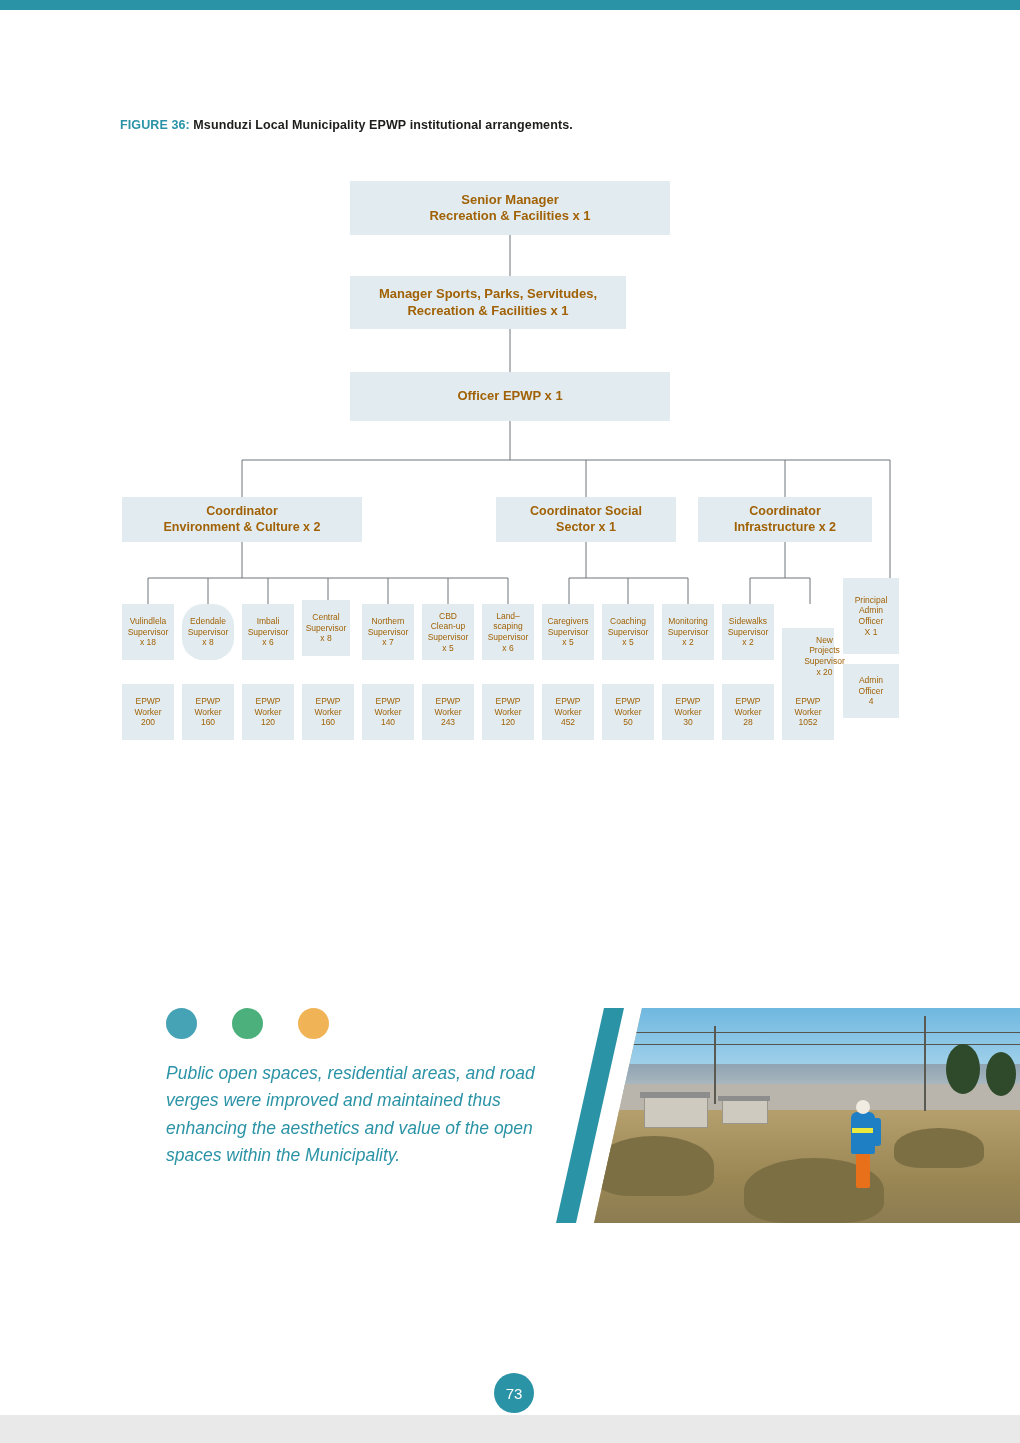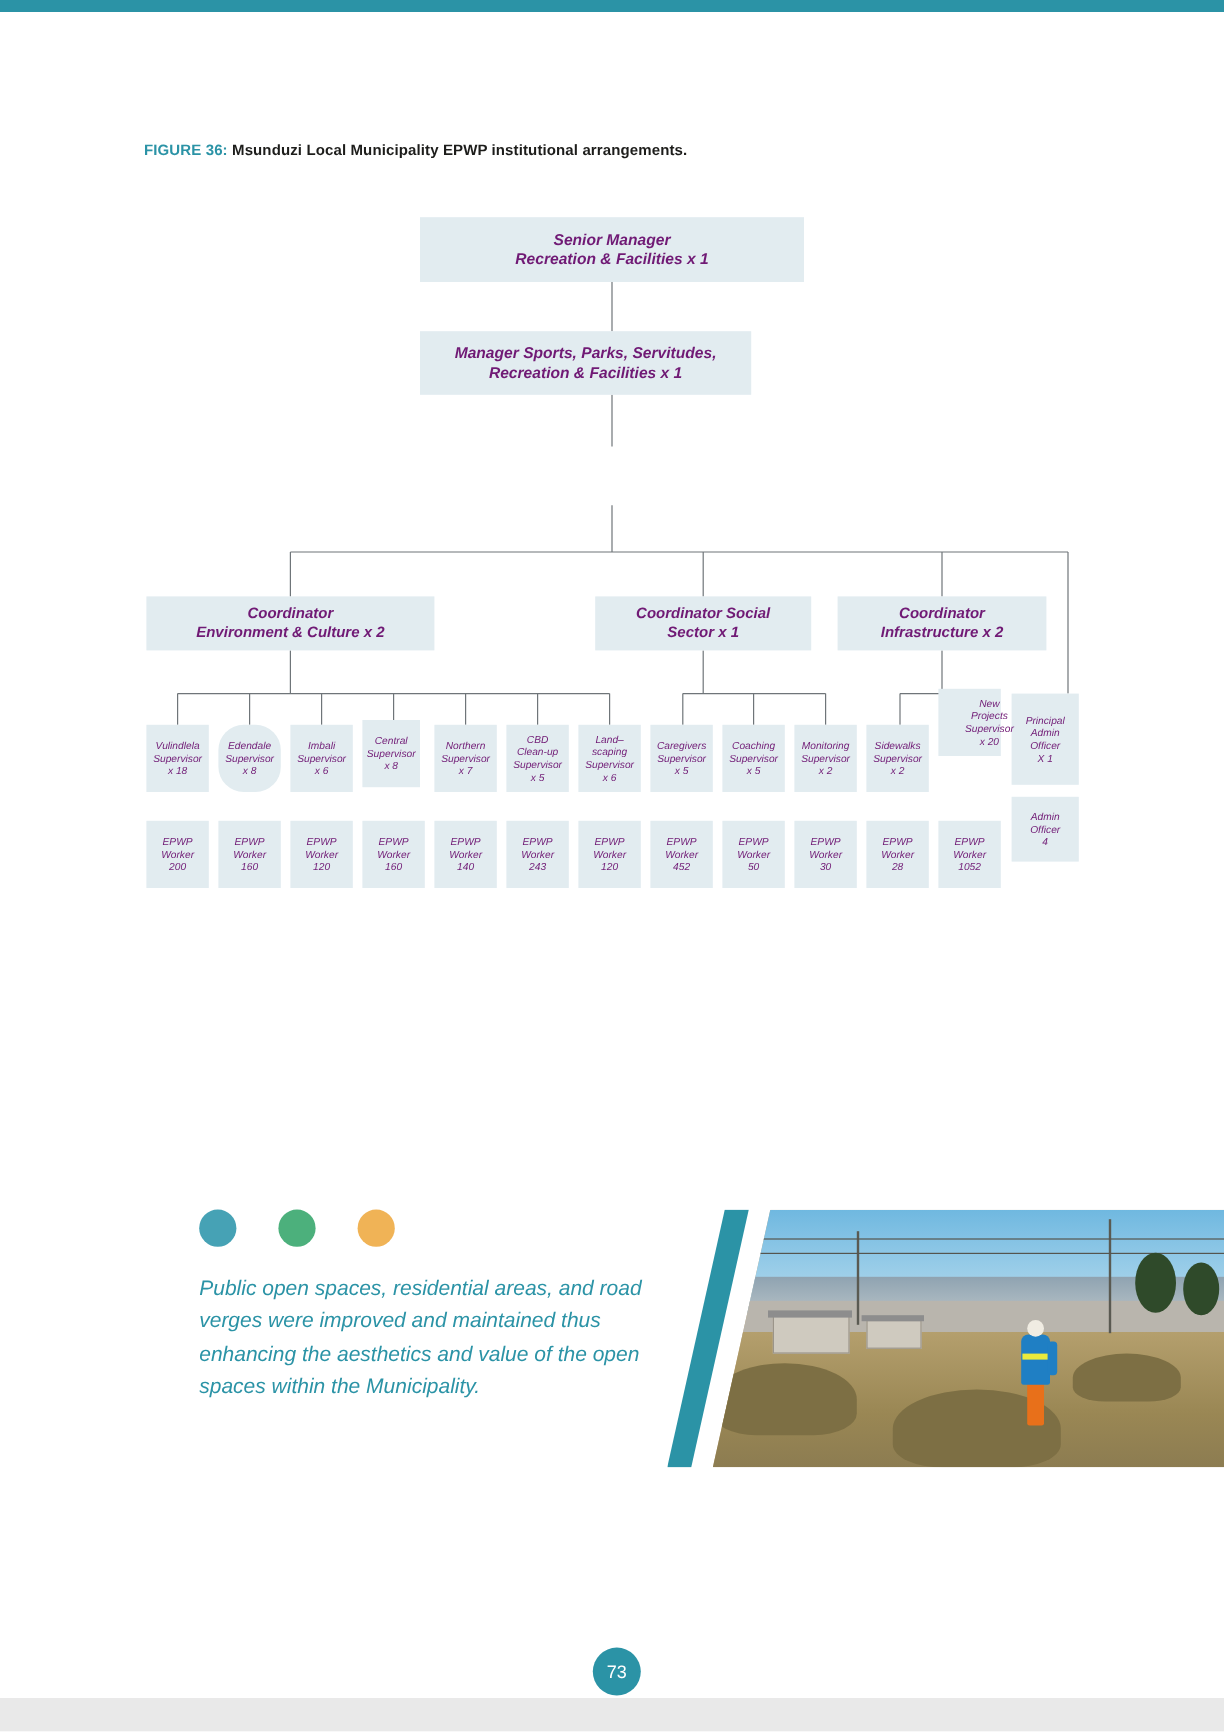--- a/index.html
+++ b/index.html
@@ -62,24 +62,23 @@
     height: 800px;
   }
   .node {
     position: absolute;
     background: #e2ecf0;
     box-sizing: border-box;
     display: flex;
     align-items: center;
     justify-content: center;
     text-align: center;
-    color: #701a75;
+    color: #a16207;
     line-height: 1.25;
     white-space: pre-line;
-    font-style: italic;
   }
   .lvl1 { font-size: 13px; font-weight: bold; }
   .lvl2 { font-size: 12.5px; font-weight: bold; }
   .lvl3 { font-size: 8.5px; }
   svg.lines {
     position: absolute;
     left: 0; top: 0;
     width: 1020px;
     height: 800px;
     pointer-events: none;
@@ -214,20 +213,21 @@
     <line x1="750" y1="578" x2="750" y2="604" stroke="#6f7579" stroke-width="1"></line>
     <line x1="810" y1="578" x2="810" y2="604" stroke="#6f7579" stroke-width="1"></line>
   </svg>
 
   <div class="node lvl1" style="left:350px; top:181px; width:320px; height:54px;">Senior Manager
 Recreation &amp; Facilities x 1</div>
 
   <div class="node lvl1" style="left:350px; top:276px; width:276px; height:53px;">Manager Sports, Parks, Servitudes,
 Recreation &amp; Facilities x 1</div>
 
+  <div class="node lvl1" style="left:350px; top:372px; width:320px; height:49px;">Officer EPWP x 1</div>
 
   <div class="node lvl2" style="left:122px; top:497px; width:240px; height:45px;">Coordinator
 Environment &amp; Culture x 2</div>
 
   <div class="node lvl2" style="left:496px; top:497px; width:180px; height:45px;">Coordinator Social
 Sector x 1</div>
 
   <div class="node lvl2" style="left:698px; top:497px; width:174px; height:45px;">Coordinator
 Infrastructure x 2</div>
 
@@ -302,21 +302,21 @@
 x 2</div>
       <div class="node lvl3" style="left: 662px; top: 684px; width: 52px; height: 56px;">EPWP
 Worker
 30</div>
       <div class="node lvl3" style="left: 722px; top: 604px; width: 52px; height: 56px;">Sidewalks
 Supervisor
 x 2</div>
       <div class="node lvl3" style="left: 722px; top: 684px; width: 52px; height: 56px;">EPWP
 Worker
 28</div>
-      <div class="node lvl3" style="left: 782px; top: 574px; width: 52px; height: 56px; padding-left: 33px;">New
+      <div class="node lvl3" style="left: 782px; top: 628px; width: 52px; height: 56px; padding-left: 33px;">New
 Projects
 Supervisor
 x 20</div>
       <div class="node lvl3" style="left: 782px; top: 684px; width: 52px; height: 56px;">EPWP
 Worker
 1052</div>
     </div>
 </div>
 
 <div class="dots">

